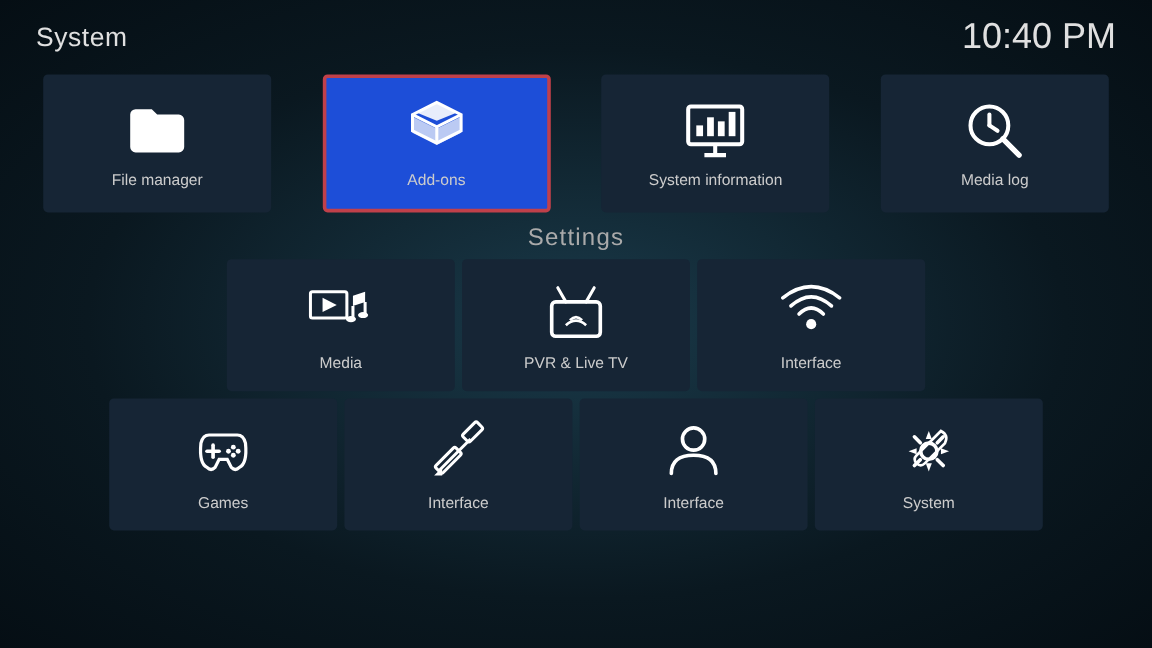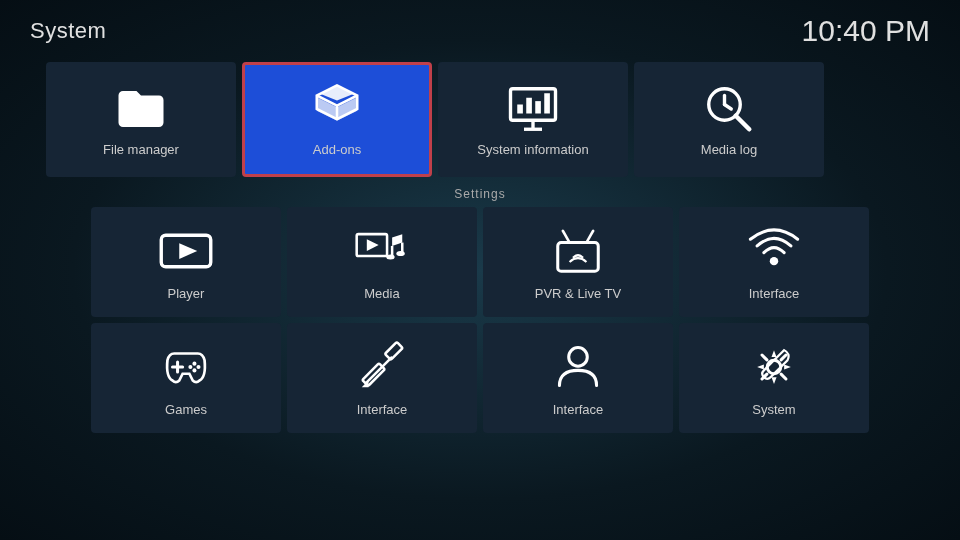--- a/index.html
+++ b/index.html
@@ -47,23 +47,23 @@
 
     .header-time {
       font-size: 30px;
       font-weight: 300;
       color: #e0e0e0;
     }
 
     
     .top-row {
       display: flex;
-      justify-content: flex-start;
+      justify-content: space-between;
       gap: 6px;
-      padding: 0 46px;
+      padding: 0 36px;
       margin-top: 4px;
     }
 
     .tile {
       background: #162535;
       border-radius: 4px;
       display: flex;
       flex-direction: column;
       align-items: center;
       justify-content: center;
@@ -94,21 +94,21 @@
       margin-top: 6px;
     }
 
     
     .settings-section {
       margin-top: 10px;
     }
 
     .settings-title {
       text-align: center;
-      font-size: 12px;
+      font-size: 20px;
       font-weight: 300;
       color: #aaaaaa;
       letter-spacing: 1px;
       margin-bottom: 6px;
     }
 
     .grid-row {
       display: flex;
       justify-content: center;
       gap: 6px;
@@ -208,29 +208,20 @@
       <span class="tile-label">Media log</span>
     </div>
 
   </div>
 
   <div class="settings-section">
     <div class="settings-title">Settings</div>
 
     <div class="grid-row">
 
-      <div class="tile tile-grid">
-        <div class="icon-wrap">
-          <svg viewBox="0 0 24 24" xmlns="http://www.w3.org/2000/svg">
-            <rect x="1" y="5" width="22" height="14" rx="2" fill="none" stroke="white" stroke-width="1.5"></rect>
-            <polygon points="9,8.5 9,15.5 17,12" fill="white"></polygon>
-          </svg>
-        </div>
-        <span class="tile-label">Player</span>
-      </div>
 
       <div class="tile tile-grid">
         <div class="icon-wrap">
           <svg viewBox="0 0 32 32" xmlns="http://www.w3.org/2000/svg">
 
             <rect x="1" y="6" width="18" height="13" rx="1" fill="none" stroke="white" stroke-width="1.5"></rect>
             <polygon points="7,9 7,16 14,12.5" fill="white"></polygon>
 
             <path d="M22 8 L28 6 L28 11 L22 13 Z" fill="white"></path>
             <line x1="22" y1="13" x2="22" y2="19" stroke="white" stroke-width="1.5"></line>

